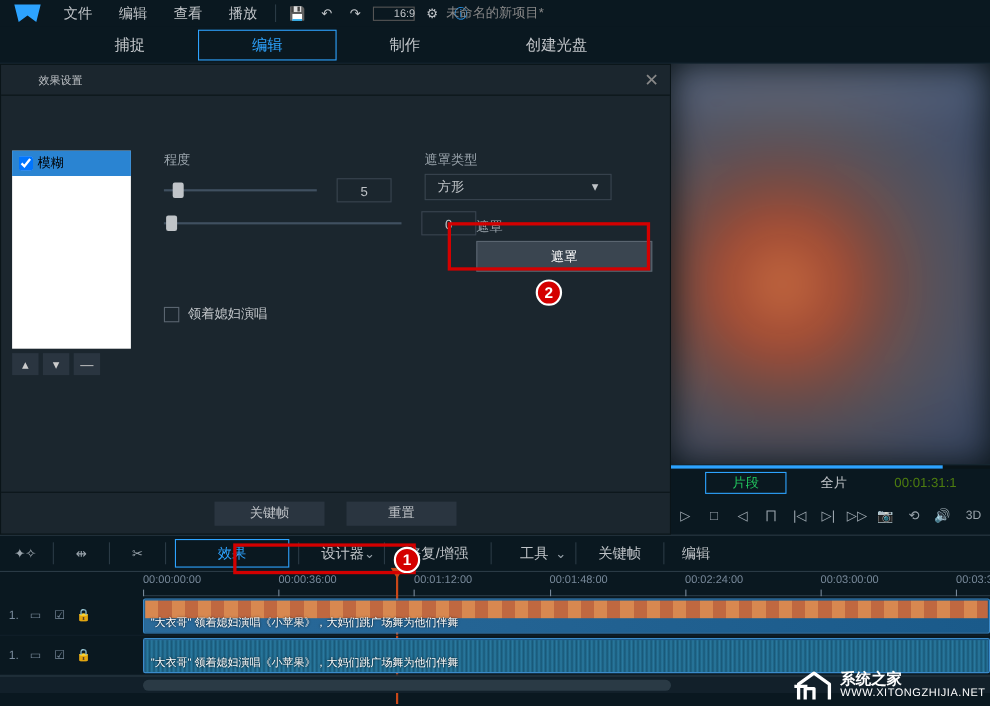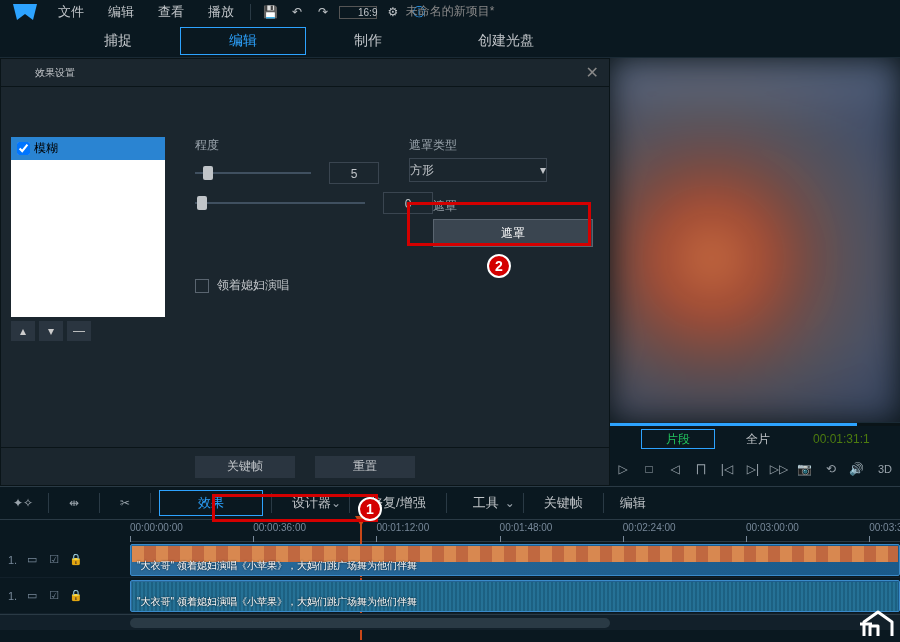--- a/index.html
+++ b/index.html
@@ -22,38 +22,38 @@
   
   .workspace { display: flex; height: 428px; }
 
   
   .effect-panel { width: 648px; background: #1b262e; border: 1px solid #0a1418; display: flex; flex-direction: column; }
   .panel-header { height: 28px; display: flex; align-items: center; justify-content: space-between; padding: 0 10px; border-bottom: 1px solid #0a1418; background: #1b262e; }
   .panel-title { font-size: 10px; margin-left: 24px; }
   .close-icon { font-size: 16px; color: #888; cursor: pointer; }
   .panel-body { flex: 1; display: flex; padding: 10px; gap: 10px; }
 
-  .effect-list { width: 154px; background: #fff; position: relative; margin-top: 40px; height: 180px; }
+  .effect-list { width: 108px; background: #fff; position: relative; margin-top: 40px; height: 180px; }
   .effect-list-item { display: flex; align-items: center; padding: 3px 6px; background: #2a84d2; color: #000; }
   .effect-list-item input { margin-right: 4px; }
   .effect-list-controls { display: flex; gap: 4px; margin-top: 4px; }
   .small-btn { width: 24px; height: 20px; background: #2a3540; display: flex; align-items: center; justify-content: center; color: #ccc; }
 
   .effect-left { display: flex; flex-direction: column; }
 
   .effect-controls { flex: 1; padding: 40px 6px 0 20px; }
   .control-row { display: flex; align-items: center; margin-bottom: 28px; gap: 10px; }
   .control-label { width: 64px; font-size: 12px; color: #9aa4ac; }
   .slider-wrap { flex: 1; position: relative; height: 8px; display: flex; align-items: center; }
   .slider-track { height: 2px; background: #405060; flex: 1; }
   .slider-thumb { position: absolute; width: 10px; height: 14px; background: #c0c4c8; left: 8px; border-radius: 2px; }
   .slider-value { width: 50px; height: 22px; background: #1b262e; border: 1px solid #3a4550; text-align: center; line-height: 22px; margin-left: 8px; color: #c0c4c8; }
   .mask-type-group { flex: 1; margin-left: 30px; }
   .mask-type-label { font-size: 12px; color: #9aa4ac; margin-bottom: 4px; display: block; }
-  .mask-select { width: 138px; height: 24px; background: #1b262e; border: 1px solid #3a4550; color: #c0c4c8; display: flex; align-items: center; justify-content: space-between; padding: 0 0; }
+  .mask-select { width: 170px; height: 24px; background: #1b262e; border: 1px solid #3a4550; color: #c0c4c8; display: flex; align-items: center; justify-content: space-between; padding: 0 11px; }
   .mask-button-wrap { margin-top: -14px; position: relative; }
   .mask-button { width: 160px; height: 28px; background: #3a4550; border: 1px solid #5a6570; color: #fff; display: flex; align-items: center; justify-content: center; }
   .highlight-box { border: 3px solid #d40000; position: absolute; pointer-events: none; }
   .highlight-mask { left: 407px; top: 202px; width: 184px; height: 44px; }
   .highlight-effect-tab { left: 212px; top: 494px; width: 166px; height: 28px; }
   .badge { width: 24px; height: 24px; border-radius: 50%; background: #d40000; border: 2px solid #fff; color: #fff; display: flex; align-items: center; justify-content: center; font-weight: bold; position: absolute; font-size: 14px; }
   .badge-2 { left: 487px; top: 254px; }
   .badge-1 { left: 358px; top: 497px; }
 
   .checkbox-row { display: flex; align-items: center; gap: 8px; margin-top: 30px; }
@@ -319,13 +319,17 @@
 <div class="highlight-box highlight-mask"></div>
 <div class="highlight-box highlight-effect-tab"></div>
 <div class="badge badge-2">2</div>
 <div class="badge badge-1">1</div>
 
 <div class="watermark">
   <svg class="wm-logo" viewBox="0 0 36 30">
     <path d="M4 28 L4 14 L18 4 L32 14 L32 28 M10 28 L10 18 L18 18 L18 28" stroke="#fff" stroke-width="3" fill="none" stroke-linejoin="round"></path>
     <line x1="0" y1="16" x2="12" y2="16" stroke="#fff" stroke-width="3"></line>
   </svg>
+  <div class="wm-text">
+    <div style="font-weight:bold;">系统之家</div>
+    <div class="wm-url">WWW.XITONGZHIJIA.NET</div>
+  </div>
 </div>
 
 </body></html>

